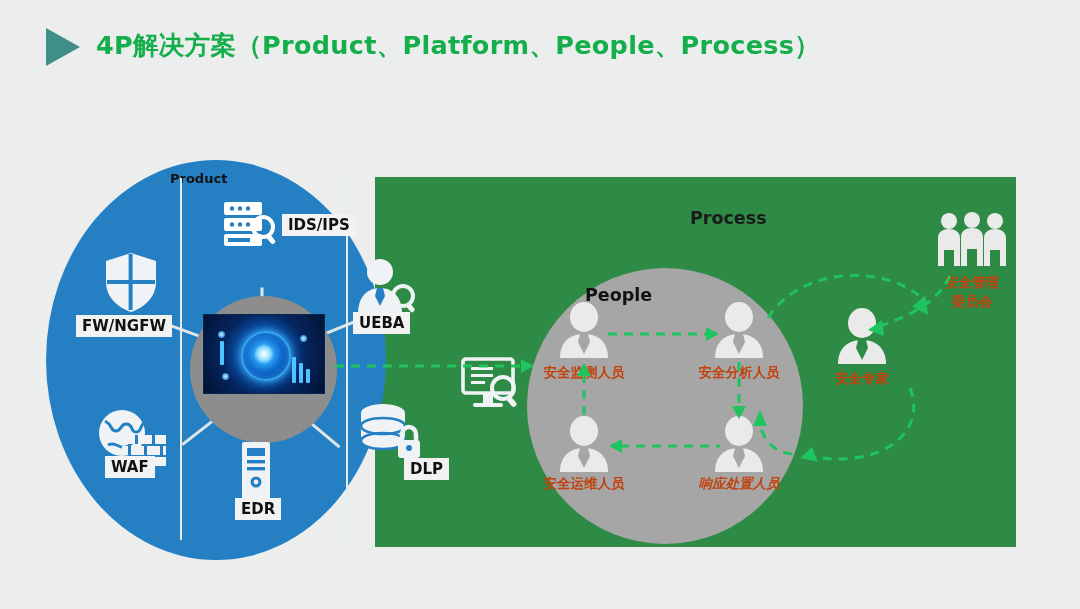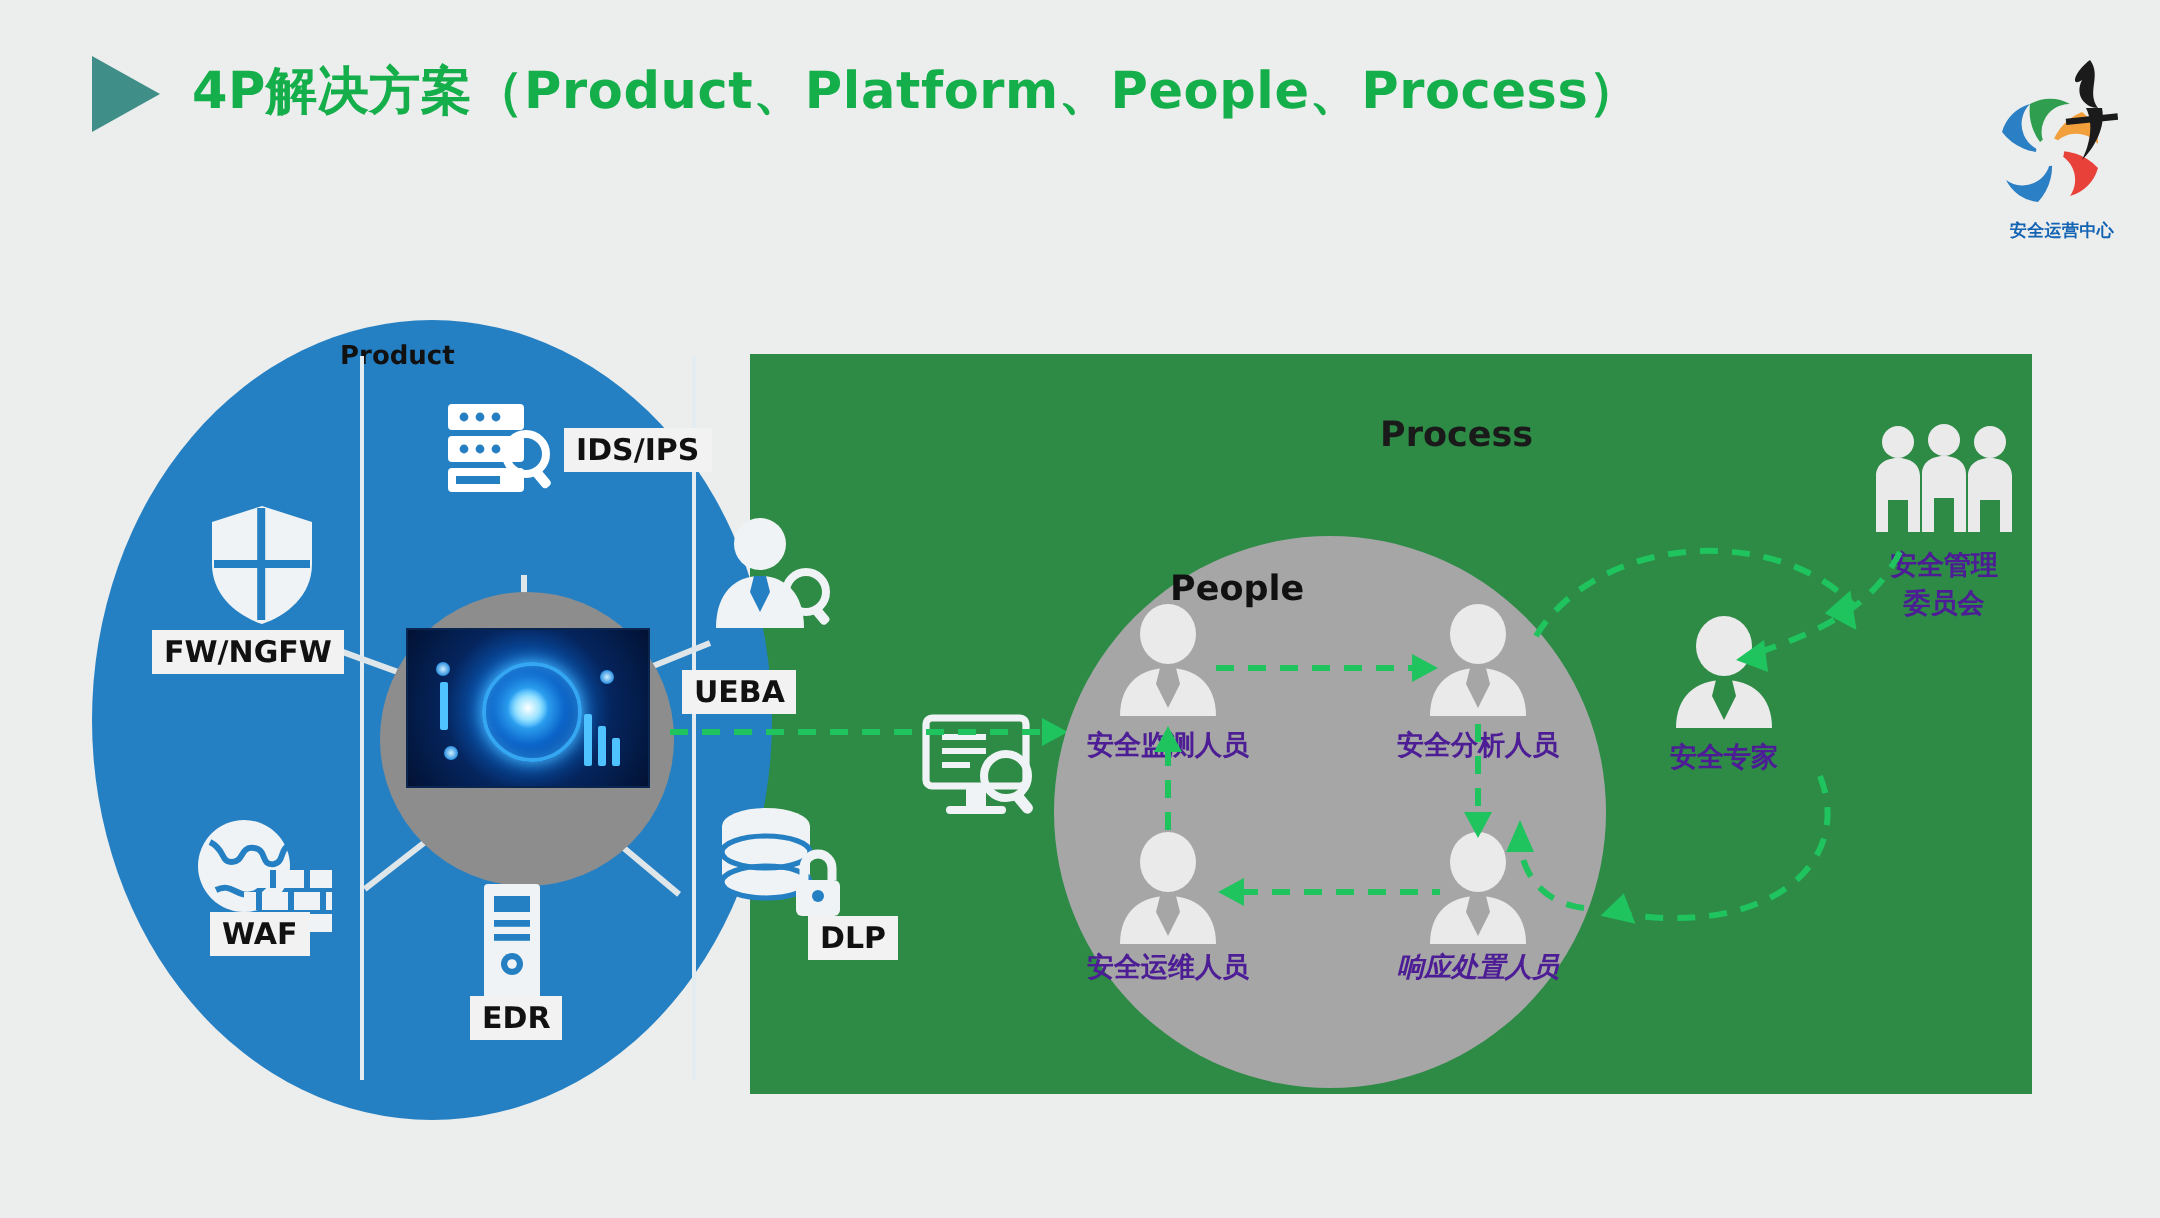--- a/index.html
+++ b/index.html
@@ -114,57 +114,41 @@
   .vline { position: absolute; width: 2px; background: #e3ecf1; }
 
   
   .chip {
     position: absolute; background: #f2f2f2;
     font-size: 15px; font-weight: bold; color: #111;
     padding: 2px 6px; white-space: nowrap;
     font-family: "DejaVu Sans", "Liberation Sans", sans-serif;
   }
   .chip-cn {
-    position: absolute; font-size: 13.5px; font-weight: bold; color: #4c1d95;
+    position: absolute; font-size: 13.5px; font-weight: bold; color: #c2410c;
     white-space: nowrap; text-align: center;
     font-family: "DejaVu Sans", sans-serif;
   }
 
   .ico { position: absolute; }
   .ico svg { display: block; }
 
   
   .dash { position: absolute; }
 </style>
 </head>
 <body>
 
 <div id="root">
 
   <div class="header">
     <div class="play-tri"></div>
     <div class="title">4P解决方案（Product、Platform、People、Process）</div>
   </div>
 
-  <div class="logo-wrap">
-    <svg width="92" height="86" viewBox="0 0 92 86">
-      <g transform="translate(40,52)">
-        <path d="M0,0 A26,26 0 0 1 -24,-10 A20,20 0 0 1 -10,-24 A14,14 0 0 0 0,0 Z" fill="#2b7fc4"></path>
-        <path d="M0,0 A26,26 0 0 1 -10,-24 A20,20 0 0 1 10,-24 A14,14 0 0 0 0,0 Z" fill="#2f9e4f"></path>
-        <path d="M0,0 A26,26 0 0 1 16,-20 A20,20 0 0 1 24,-4 A14,14 0 0 0 0,0 Z" fill="#f2a03c"></path>
-        <path d="M0,0 A26,26 0 0 1 24,8 A20,20 0 0 1 10,22 A14,14 0 0 0 0,0 Z" fill="#e8413a"></path>
-        <path d="M0,0 A26,26 0 0 1 -6,25 A20,20 0 0 1 -22,14 A14,14 0 0 0 0,0 Z" fill="#2b7fc4"></path>
-        <circle cx="0" cy="0" r="7" fill="#eceded"></circle>
-      </g>
-      <path d="M60,6 C66,14 58,22 64,30 C58,30 52,24 56,16 C50,20 52,12 60,6 Z" fill="#1b1b1b"></path>
-      <path d="M58,30 C62,38 60,48 56,56 C62,50 68,40 66,30 Z" fill="#1b1b1b"></path>
-      <rect x="48" y="34" width="26" height="3.2" fill="#1b1b1b" transform="rotate(-6 61 36)"></rect>
-    </svg>
-    <div class="logo-caption">安全运营中心</div>
-  </div>
 
   <div class="stage">
 
     <div class="process-rect"></div>
     <div class="process-label">Process</div>
 
     <div class="product-circle"></div>
     <div class="product-label">Product</div>
 
     <div class="vline" style="left:180px; top:40px; height:362px;"></div>
@@ -250,21 +234,21 @@
 
     <div class="ico" style="left:356px; top:120px;">
       <svg width="64" height="62" viewBox="0 0 64 62">
         <circle cx="24" cy="14" r="13" fill="#f0f3f5"></circle>
         <path d="M2 56 C2 38 12 30 24 30 C36 30 46 38 46 56 Z" fill="#f0f3f5"></path>
         <path d="M21 30 L27 30 L29 38 L24 48 L19 38 Z" fill="#2580c3"></path>
         <circle cx="47" cy="38" r="10" fill="none" stroke="#f0f3f5" stroke-width="4"></circle>
         <rect x="52" y="45" width="5" height="10" rx="2" fill="#f0f3f5" transform="rotate(-40 54 50)"></rect>
       </svg>
     </div>
-    <div class="chip" style="left:341px; top:174px;margin-top:23px;">UEBA</div>
+    <div class="chip" style="left:353px; top:174px;">UEBA</div>
 
     <div class="ico" style="left:358px; top:264px;">
       <svg width="64" height="68" viewBox="0 0 64 68">
         <ellipse cx="25" cy="11" rx="22" ry="9" fill="#f0f3f5"></ellipse>
         <path d="M3 11 V24 C3 29 13 33 25 33 C37 33 47 29 47 24 V11" fill="#f0f3f5"></path>
         <path d="M3 26 V39 C3 44 13 48 25 48 C37 48 47 44 47 39 V26" fill="#f0f3f5"></path>
         <ellipse cx="25" cy="24" rx="22" ry="8" fill="none" stroke="#2580c3" stroke-width="2.6"></ellipse>
         <ellipse cx="25" cy="39" rx="22" ry="8" fill="none" stroke="#2580c3" stroke-width="2.6"></ellipse>
         <rect x="40" y="38" width="22" height="18" rx="3" fill="#f0f3f5"></rect>
         <path d="M44 38 V32 A7 7 0 0 1 58 32 V38" fill="none" stroke="#f0f3f5" stroke-width="4.5"></path>

